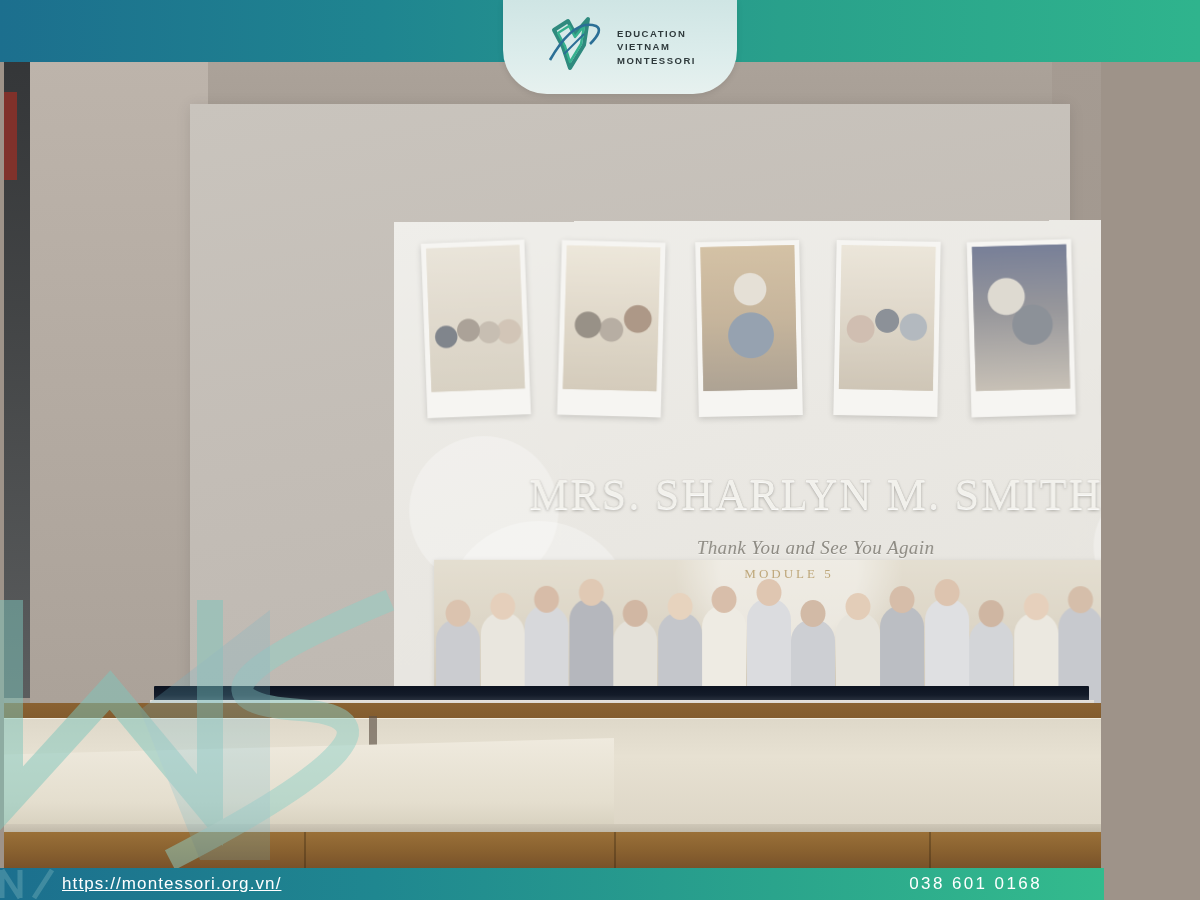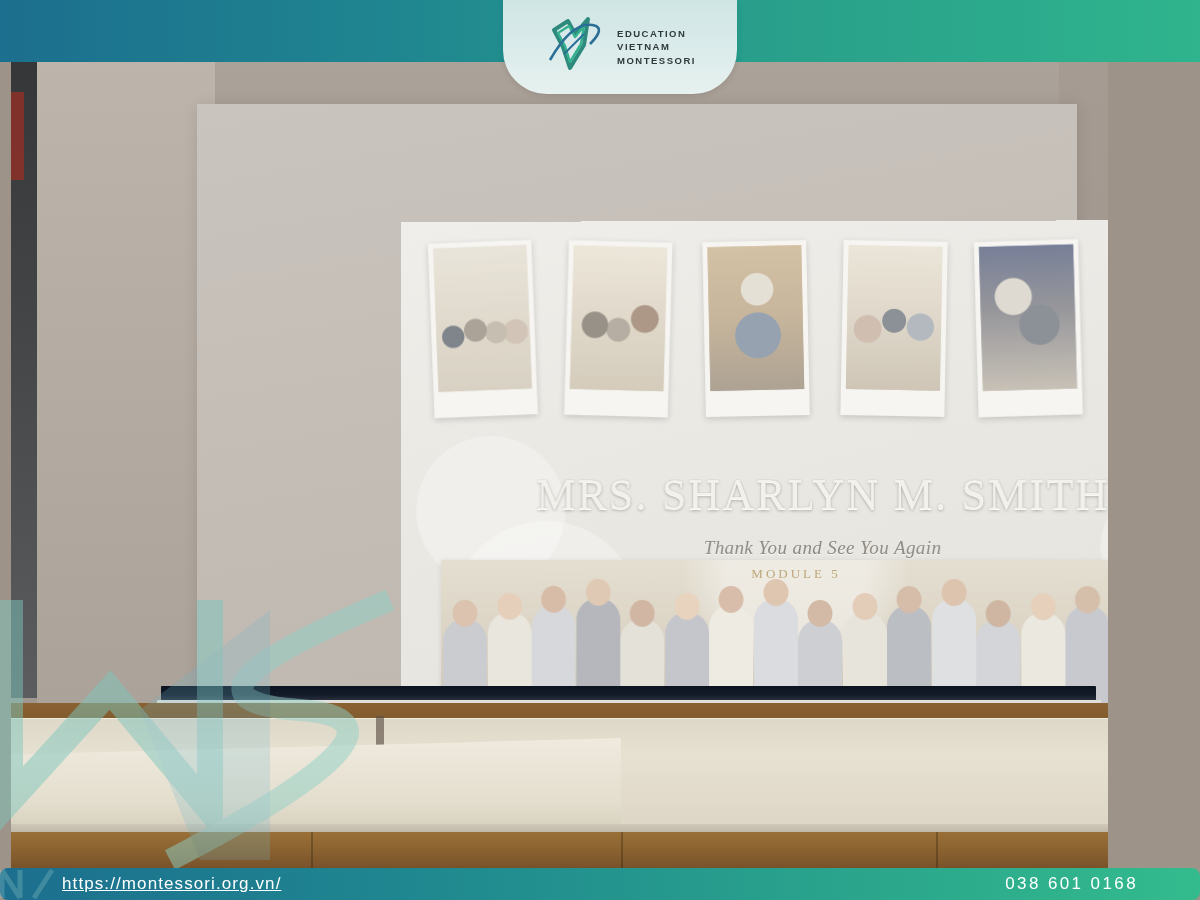--- a/index.html
+++ b/index.html
@@ -6,21 +6,21 @@
   * { margin:0; padding:0; box-sizing:border-box; }
   html,body { width:1200px; height:900px; overflow:hidden; }
   body {
     font-family:"Liberation Sans", sans-serif;
     background:#9e9389;
     position:relative;
   }
 
   
   #photo-scene {
-    position:absolute; left:11px; top:0; width:1097px; height:868px;
+    position:absolute; left:4px; top:0; width:1097px; height:868px;
     overflow:hidden;
     background:
       linear-gradient(180deg,#a9a098 0%,#a49b92 45%,#9d958d 100%);
   }
   
   .wall-top {
     position:absolute; left:0; top:0; width:1200px; height:120px;
     background:linear-gradient(180deg,#b0a79e 0%,#a79e95 100%);
   }
   
@@ -248,23 +248,23 @@
   
   #watermark {
     position:absolute; left:-30px; top:560px;
     width:470px; height:330px;
     z-index:15; pointer-events:none;
     opacity:.50;
   }
 
   
   #footer-bar {
-    position:absolute; left:0; top:868px; width:1200px; height:32px;
+    position:absolute; left:0; top:868px; width:1104px; height:32px;
     background:linear-gradient(90deg,#1c6f8e 0%,#1f8790 34%,#2aa48c 70%,#33bb8d 100%);
-    display:flex; align-items:center; z-index:30;border-radius:8px;
+    display:flex; align-items:center; z-index:30;
   }
   #footer-url {
     position:absolute; left:62px;
     color:#ffffff; font-size:17px; letter-spacing:1.1px;
   }
   #footer-phone {
     position:absolute; right:62px;
     color:#ffffff; font-size:17px; letter-spacing:2.4px;
   }
   .footer-deco { position:absolute; left:0; top:0; width:130px; height:32px; opacity:.22; }

